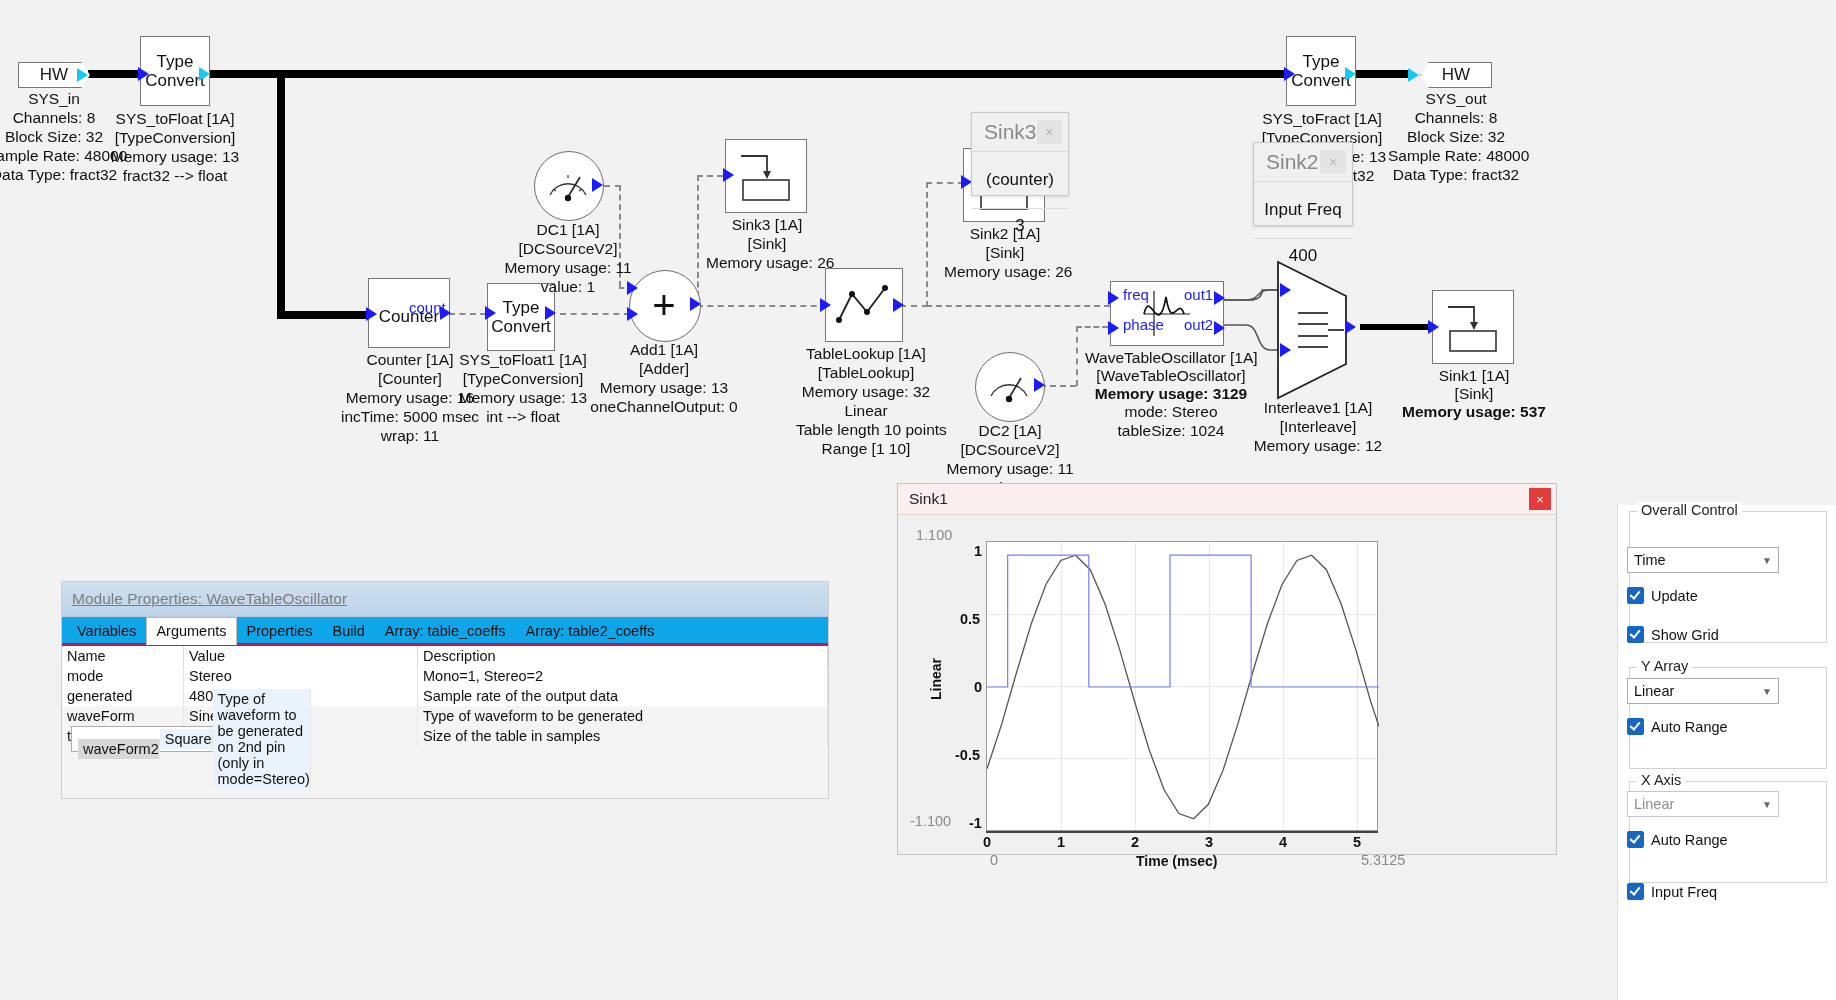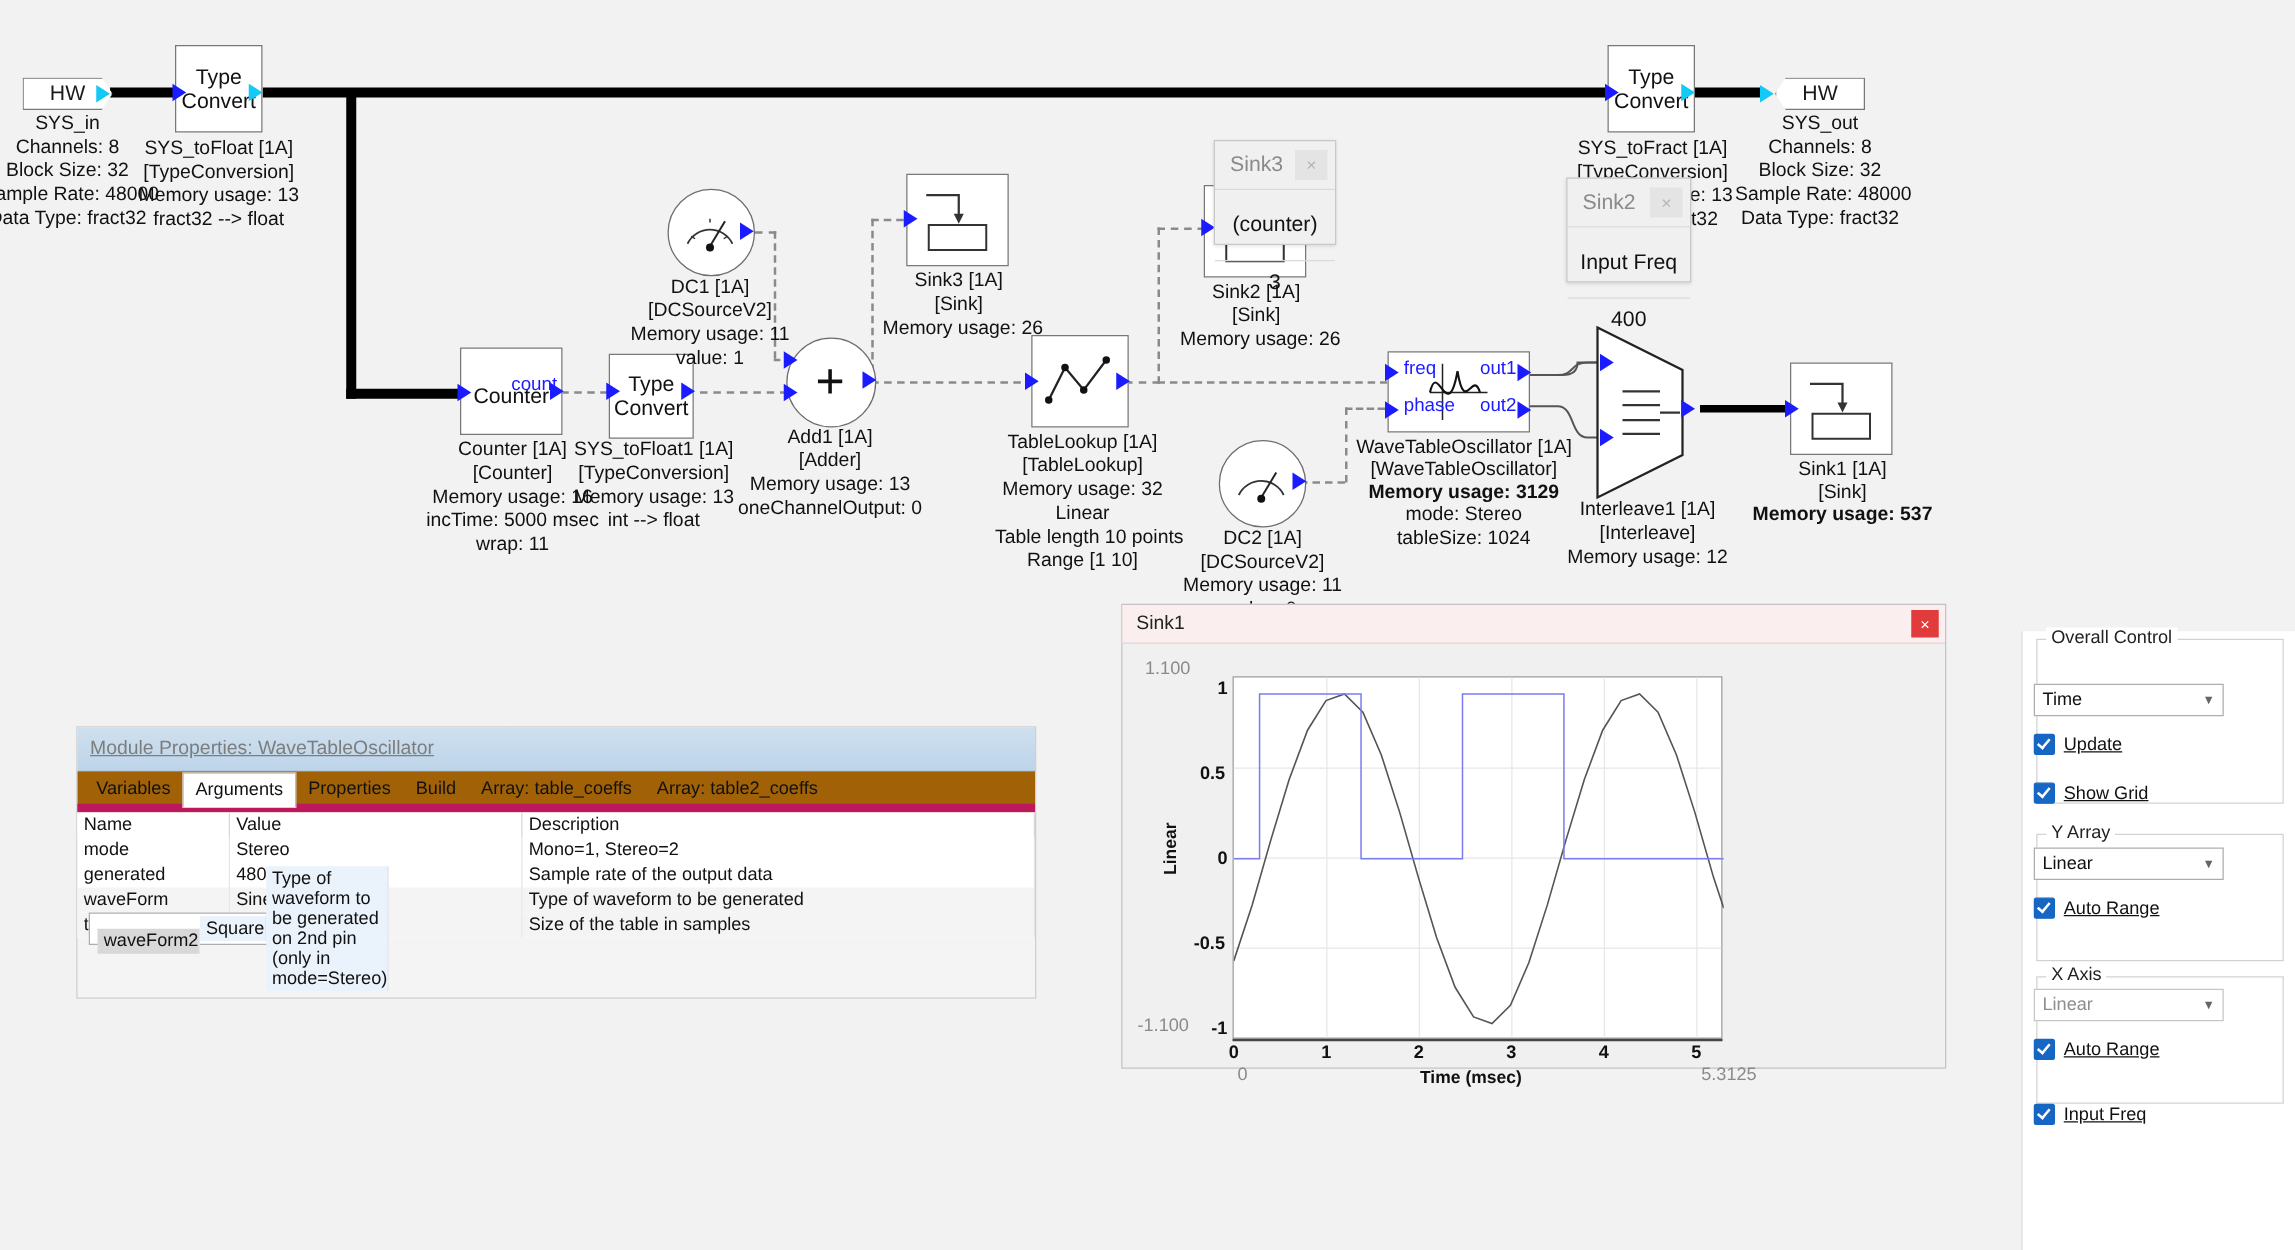--- a/index.html
+++ b/index.html
@@ -36,35 +36,35 @@
       display:flex;align-items:center;justify-content:center;font-size:17px;
       clip-path:polygon(0 0,88% 0,100% 50%,88% 100%,0 100%);}
 
   
   .circ{position:absolute;background:#fff;border:1.5px solid #6d6d6d;border-radius:50%;}
 
   
   .mini{position:absolute;background:#f0f0f0;border:1px solid #c8c8c8;box-shadow:0 1px 3px rgba(0,0,0,.12);}
   .mini-tb{height:38px;display:flex;align-items:center;justify-content:space-between;
            padding:0 6px 0 12px;border-bottom:1px solid #dadada;}
-  .mini-title{font-size:17px;color:#8a8a8a;}
+  .mini-title{font-size:21px;color:#8a8a8a;}
   .mini-x{width:26px;height:24px;background:#e4e4e4;color:#b5b5b5;font-size:14px;
           display:flex;align-items:center;justify-content:center;}
   .mini-body{height:56px;display:flex;align-items:center;justify-content:center;
              font-size:17px;color:#111;border-bottom:1px solid #dadada;}
   .mini-val{height:34px;display:flex;align-items:center;justify-content:center;font-size:17px;color:#111;}
 
   
   #props{position:absolute;left:61px;top:581px;width:766px;height:216px;
          background:#f4f4f4;border:1px solid #cfcfcf;}
   #props .titlebar{height:34px;background:linear-gradient(#cfe0ef,#bdd4e9);
                    border-bottom:1px solid #b7cbe0;display:flex;align-items:center;padding:0 10px;}
   #props .titlebar span{font-size:15.5px;color:#7d7d7d;text-decoration:underline;}
-  #props .tabs{display:flex;align-items:center;height:26px;background:#a16207;
-               border-bottom:7px solid #be185d;padding-left:5px;}
+  #props .tabs{display:flex;align-items:flex-end;height:26px;background:#0ea5e9;
+               border-bottom:3px solid #be185d;padding-left:5px;}
   #props .tab{font-size:14.5px;padding:3px 9px 4px 9px;color:#111;border:1px solid transparent;
               position:relative;top:1px;}
   #props .tab.active{background:#fff;border:1px solid #bdbdbd;border-bottom:1px solid #fff;
                      padding-top:5px;padding-bottom:5px;top:2px;}
   #props table{border-collapse:collapse;width:100%;font-size:14.5px;background:#fff;}
   #props th{font-weight:normal;text-align:left;background:#fff;color:#111;padding:2px 0 2px 5px;
             border-right:1px solid #d8d8d8;}
   #props td{padding:2px 0 2px 5px;border-right:1px solid #e6e6e6;color:#111;}
   #props tr.alt td{background:#f4f4f4;}
   #props tr.sel td{background:#eaf2fb;}
@@ -92,21 +92,21 @@
   
   .ctl{position:absolute;left:1617px;top:505px;width:219px;bottom:0;background:#fff;
        border-left:1px solid #dcdcdc;}
   .grp{position:absolute;left:11px;width:196px;border:1px solid #d2d2d2;}
   .grp-t{position:absolute;top:-10px;left:7px;background:#fff;padding:0 4px;font-size:14.5px;color:#222;}
   .sel{position:absolute;left:9px;width:152px;height:26px;border:1px solid #adadad;background:#fff;
        display:flex;align-items:center;padding:0 6px;font-size:14.5px;color:#111;
        justify-content:space-between;box-sizing:border-box;}
   .sel.dis{color:#8e8e8e;border-color:#c6c6c6;}
   .chev{font-size:10px;color:#666;}
-  .chk{position:absolute;left:9px;display:flex;align-items:center;gap:7px;font-size:14.5px;color:#111;text-decoration:underline;}
+  .chk{position:absolute;left:9px;display:flex;align-items:center;gap:7px;font-size:14.5px;color:#111;}
   .cbox{width:15px;height:15px;background:#1666c4;border:1px solid #1666c4;border-radius:2px;
         position:relative;flex:none;}
   .cbox:after{content:"";position:absolute;left:4px;top:1px;width:4px;height:8px;
               border:solid #fff;border-width:0 2px 2px 0;transform:rotate(40deg);}
 </style>
 </head>
 <body>
 
 <div class="canvas">
 

